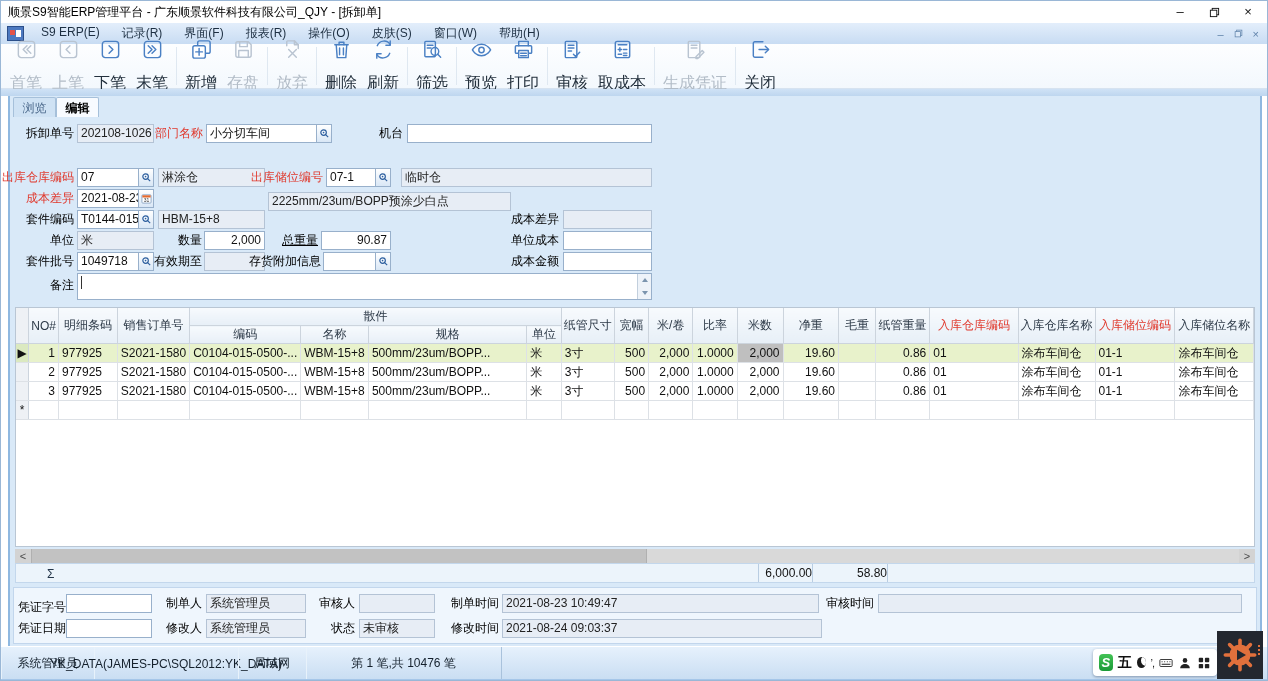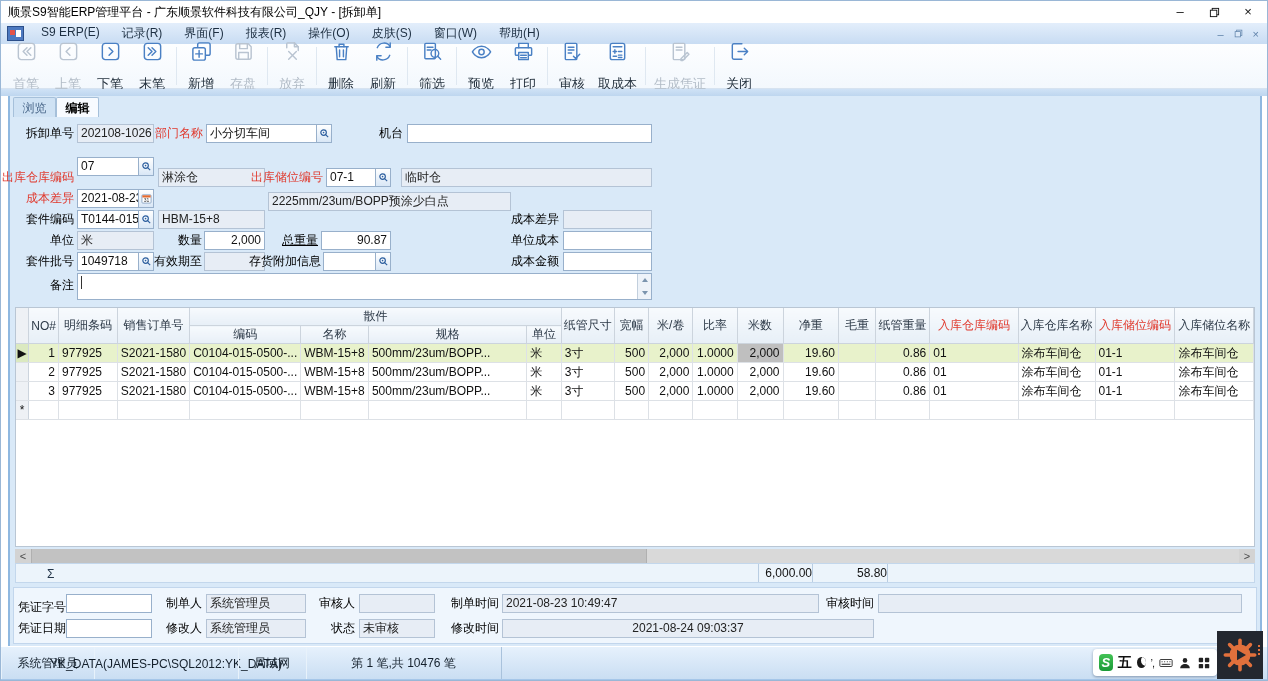--- a/index.html
+++ b/index.html
@@ -19,21 +19,21 @@
   .appicon:before{content:'';position:absolute;right:2px;top:3px;width:5px;height:7px;background:#fff;}
   .mitem{padding:0 11px;color:#1d2f42;cursor:default;}
   .mdi-controls{position:absolute;right:8px;top:0;height:21px;display:flex;align-items:center;gap:10px;color:#5f82aa;font-size:11px;}
   
   .toolbar{position:absolute;left:0;top:43px;width:100%;height:45px;
     background:linear-gradient(#fdfeff,#f3f8fd);border-bottom:1px solid #d7e3f0;
     display:flex;align-items:center;padding:0 4px;box-sizing:border-box;}
   .tbtn{display:flex;flex-direction:column;align-items:center;justify-content:center;padding:1px 5px;min-width:32px;}
   .ticon{width:23px;height:23px;}
   .ticon svg{width:100%;height:100%;}
-  .tlab{font-size:13px;color:#23303d;white-space:nowrap;margin-top:12px;}
+  .tlab{font-size:16px;color:#23303d;white-space:nowrap;margin-top:12px;}
   .tbtn.dis .tlab{color:#b2bcc7;}
   .tsep{width:1px;height:38px;background:#dfe8f1;margin:0 3px;}
   .band{position:absolute;left:0;top:88px;width:100%;height:7px;background:linear-gradient(#cfe2f6,#bed6ef);}
   
   .content-bg{position:absolute;left:9px;top:95px;width:1250px;height:550px;background:#d9e9f8;}
   .strip{position:absolute;top:95px;width:2px;height:550px;background:#8fb8e0;}
   
   .tab{position:absolute;top:96px;height:20px;line-height:20px;text-align:center;border:1px solid #a6c0da;
        border-bottom:none;box-sizing:border-box;border-radius:2px 2px 0 0;}
   .tab.inactive{background:#cfe2f4;color:#49678a;}
@@ -306,21 +306,21 @@
           <circle cx="5" cy="5" r="3"></circle>
           <path d="M7.5 7.5L10 10"></path>
           <circle cx="5" cy="5" r="0.9" fill="#2c5e9e" stroke="none"></circle>
         </svg>
       </span>
   </div>
   <div class="lbl" style="left:355px;top:123px;width:47px;">机台</div>
   <div class="fld" style="left:406px;top:123px;width:245px;"></div>
 
   <div class="lbl req" style="left:0px;top:167px;width:73px;">出库仓库编码</div>
-  <div class="fld" style="left:76px;top:156px;width:77px;">
+  <div class="fld" style="left:76px;top:167px;width:77px;">
     <span class="val">07</span>
     <span class="lk">
         <svg viewBox="0 0 12 12" fill="none" stroke="#2c5e9e" stroke-width="1.3">
           <circle cx="5" cy="5" r="3"></circle>
           <path d="M7.5 7.5L10 10"></path>
           <circle cx="5" cy="5" r="0.9" fill="#2c5e9e" stroke="none"></circle>
         </svg>
       </span>
   </div>
   <div class="fld ro" style="left:157px;top:167px;width:107px;">淋涂仓</div>
@@ -583,21 +583,21 @@
     <div class="lbl" style="left:812px;top:6px;width:48px;">审核时间</div>
     <div class="fld ro" style="left:864px;top:6px;width:364px;"></div>
 
     <div class="lbl" style="left:4px;top:31px;width:44px;">凭证日期</div>
     <div class="fld" style="left:52px;top:31px;width:86px;"></div>
     <div class="lbl" style="left:152px;top:31px;width:36px;">修改人</div>
     <div class="fld ro" style="left:192px;top:31px;width:100px;">系统管理员</div>
     <div class="lbl" style="left:305px;top:31px;width:36px;">状态</div>
     <div class="fld ro" style="left:345px;top:31px;width:76px;">未审核</div>
     <div class="lbl" style="left:437px;top:31px;width:48px;">修改时间</div>
-    <div class="fld ro" style="left:488px;top:31px;width:372px;text-align:center;">2021-08-24 09:03:37</div>
+    <div class="fld ro" style="left:488px;top:31px;width:320px;">2021-08-24 09:03:37</div>
   </div>
 
   <div class="statusbar">
     <div class="seg" style="left:0;width:93px;">系统管理员</div>
     <div class="seg" style="left:93px;width:144px;">YK_DATA(JAMES-PC\SQL2012:YK_DATA)</div>
     <div class="seg" style="left:237px;width:68px;">局域网</div>
     <div class="seg" style="left:305px;width:195px;">第 1 笔,共 10476 笔</div>
     <div class="edge"></div>
   </div>
 

